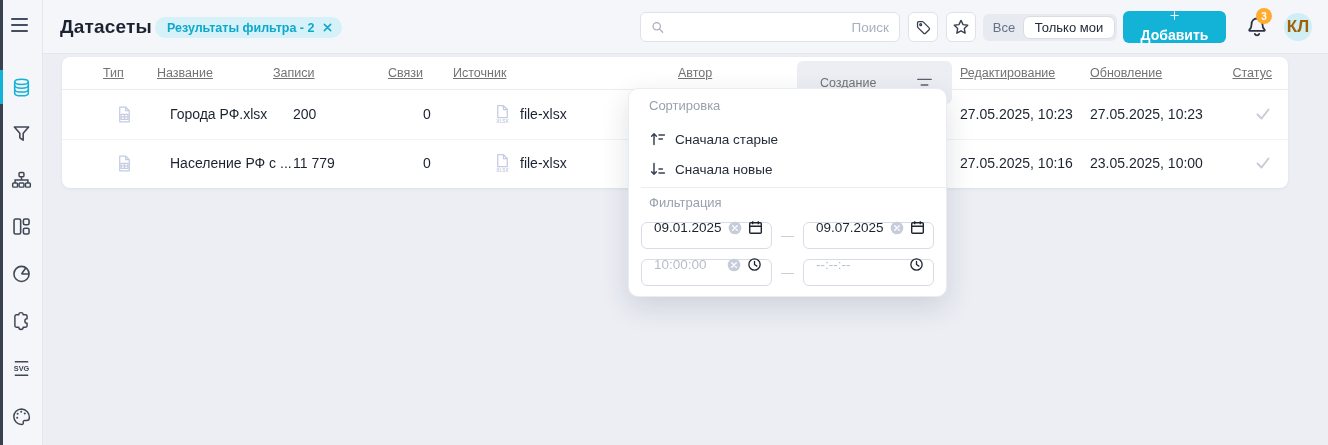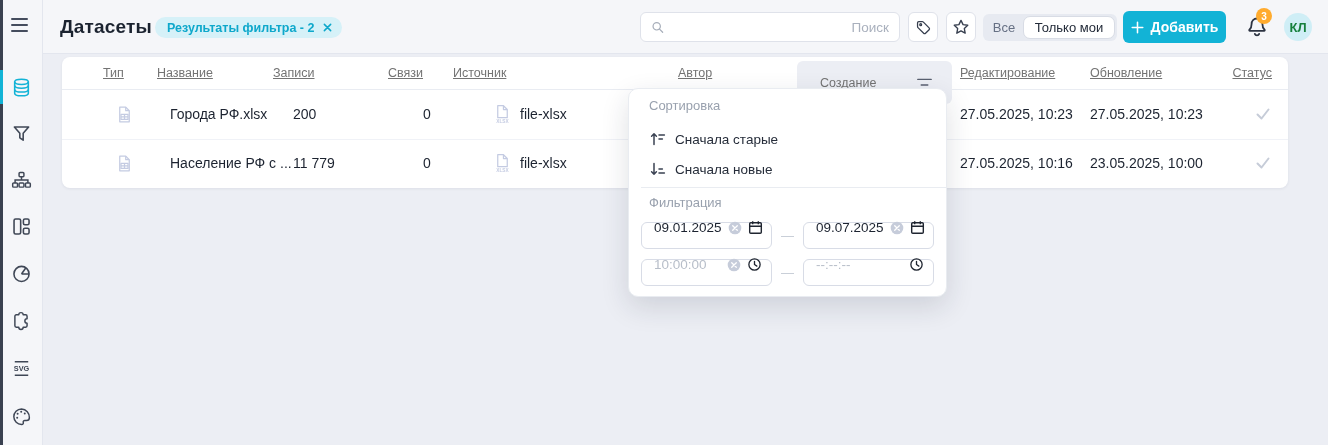--- a/index.html
+++ b/index.html
@@ -25,24 +25,24 @@
   #page-title { left:17px; top:0; height:54px; display:flex; align-items:center; font-size:19px; font-weight:700; color:#1b2330; letter-spacing:.2px; }
   #filter-badge { left:112px; top:17px; height:21px; background:#d6f1f8; border-radius:11px; display:flex; align-items:center; gap:9px; padding:0 10px 0 12px; }
   #filter-badge .txt { font-size:12.5px; font-weight:700; color:#0ea8cb; }
   #search-box { left:597px; top:12px; width:260px; height:30px; background:#fff; border:1px solid #dfe2ea; border-radius:6px; display:flex; align-items:center; padding:0 10px; gap:7px; }
   #search-box input { border:none; outline:none; background:transparent; font:13.5px "Liberation Sans",sans-serif; color:#1d2432; width:100%;text-align:right; }
   #search-box input::placeholder { color:#a9b0bd; }
   .icon-btn { top:12px; width:30px; height:30px; background:#fff; border:1px solid #dfe2ea; border-radius:6px; display:flex; align-items:center; justify-content:center; color:#363e4e; cursor:pointer; }
   #toggle { left:940px; top:14px; width:134px; height:27px; background:#e7eaf1; border-radius:6px; display:flex; align-items:center; padding:2px; }
   #toggle-all { width:38px; text-align:center; font-size:13px; color:#667084; cursor:pointer; }
   #toggle-mine { flex:1; height:23px; background:#fff; border:1px solid #d8dce5; border-radius:7px; display:flex; align-items:center; justify-content:center; font-size:13px; color:#222a38; cursor:pointer; }
-  #add-btn { left:1080px; top:11px; width:103px; height:32px; background:#12b3d6; border-radius:6px; display:flex; align-items:center; justify-content:center; gap:7px; color:#fff; font-size:14px; font-weight:700; cursor:pointer; }
+  #add-btn { left:1080px; top:11px; width:103px; height:32px; background:#12b3d6; border-radius:6px; display:flex; align-items:center; justify-content:center; gap:7px; color:#fff; font-size:14px; font-weight:700; cursor:pointer;flex-direction:column; }
   #bell { left:1202px; top:15px; width:24px; height:24px; color:#2c3342; cursor:pointer; }
   #bell-badge { left:1213px; top:8px; width:16px; height:16px; background:#ffab2e; border-radius:50%; color:#fff; font-size:10px; font-weight:700; display:flex; align-items:center; justify-content:center; z-index:2; }
-  #avatar { left:1241px; top:13px; width:28px; height:28px; border-radius:50%; background:#cfeef6; color:#15803d; font-size:13px; font-weight:700; display:flex; align-items:center; justify-content:center; cursor:pointer; }
+  #avatar { left:1241px; top:13px; width:28px; height:28px; border-radius:50%; background:#cfeef6; color:#a16207; font-size:17px; font-weight:700; display:flex; align-items:center; justify-content:center; cursor:pointer; }
 
   
   #table-card { position:absolute; left:19px; top:3px; width:1226px; height:131px; background:#fff; border-radius:8px; box-shadow:0 1px 3px rgba(35,45,65,.07); }
   .grid { display:grid; grid-template-columns:54px 116px 115px 65px 225px 144px 138px 130px 150px minmax(0,1fr); padding:0 16px 0 41px; align-items:center; }
   #thead { height:33px; border-bottom:1px solid #e9ecf2; color:#737373; font-size:12.5px; border-radius:8px 8px 0 0;text-decoration:underline; }
   #thead > div { display:flex; align-items:center; white-space:nowrap; }
   .th-status, .td-status { justify-content:flex-end; }
   .th-creation { position:relative; }
   .creation-hl { position:absolute; left:-25px; top:-12px; width:155px; height:43px; background:#eceef4; border-radius:6px; display:flex; align-items:center; justify-content:space-between; padding:0 20px 0 23px; cursor:pointer; }
   .trow { height:48.5px; font-size:14px; color:#1c2330; cursor:pointer; }

